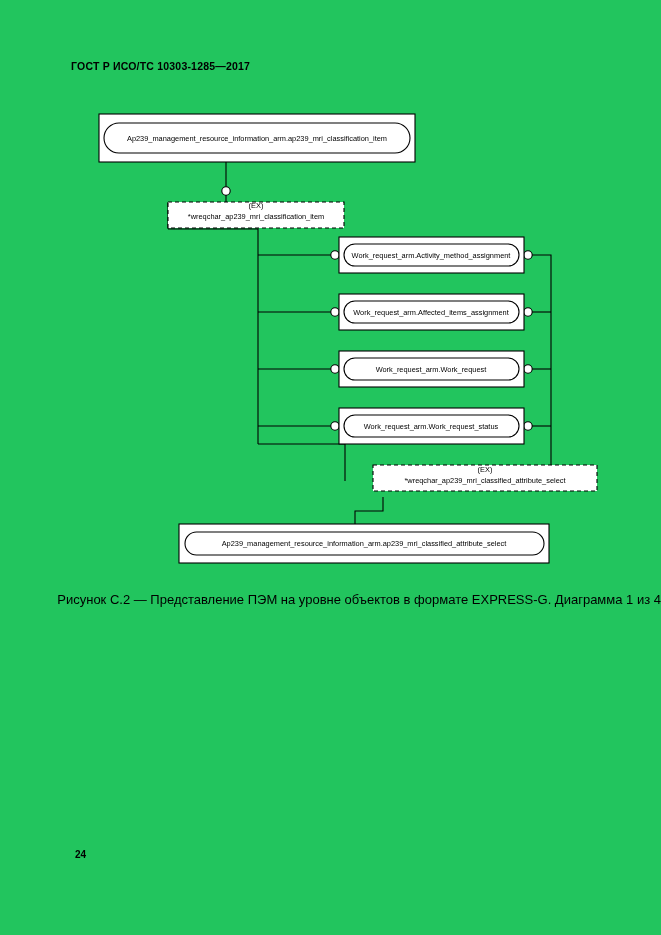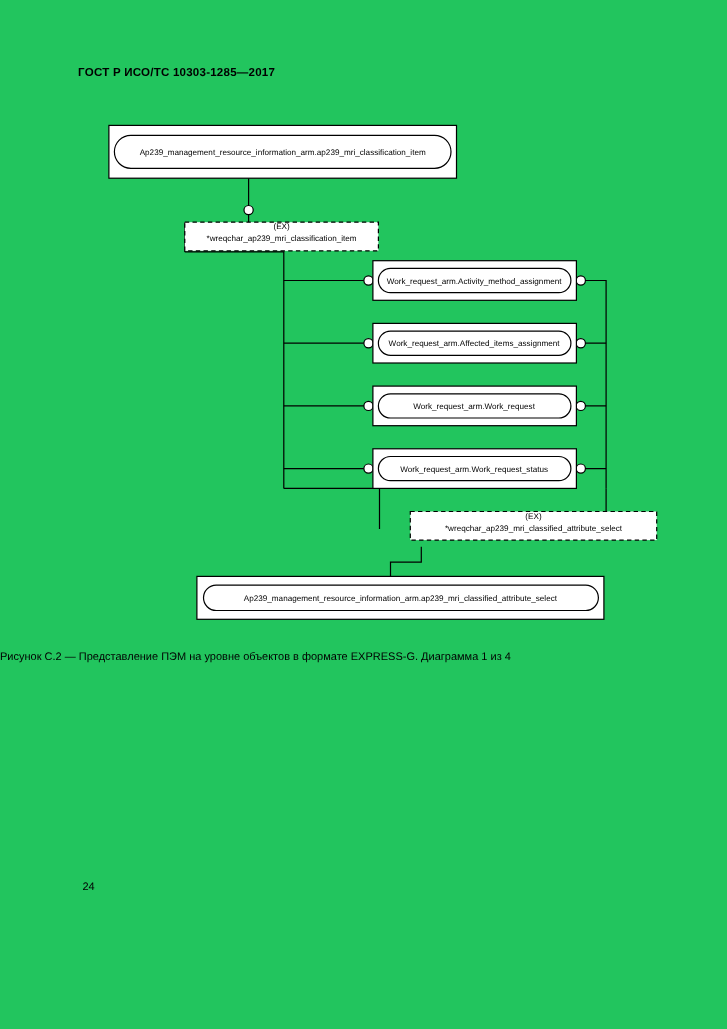--- a/index.html
+++ b/index.html
@@ -27,30 +27,31 @@
     left: 71px;
     top: 60px;
     font-size: 10.5px;
     font-weight: bold;
     letter-spacing: 0.2px;
     white-space: nowrap;
   }
   .page-number {
     position: absolute;
     left: 75px;
-    top: 801px;
+    top: 849px;
     font-size: 10px;
+    font-weight: bold;
   }
   .caption {
     position: absolute;
     left: 0;
     top: 592px;
     width: 661px;
-    text-align: left;
-    font-size: 10px;
+    text-align: right;
+    font-size: 13px;
     white-space: nowrap;
   }
   
   .diagram {
     position: absolute;
     left: 0;
     top: 3px;
     width: 534px;
     height: 935px;
     pointer-events: none;

